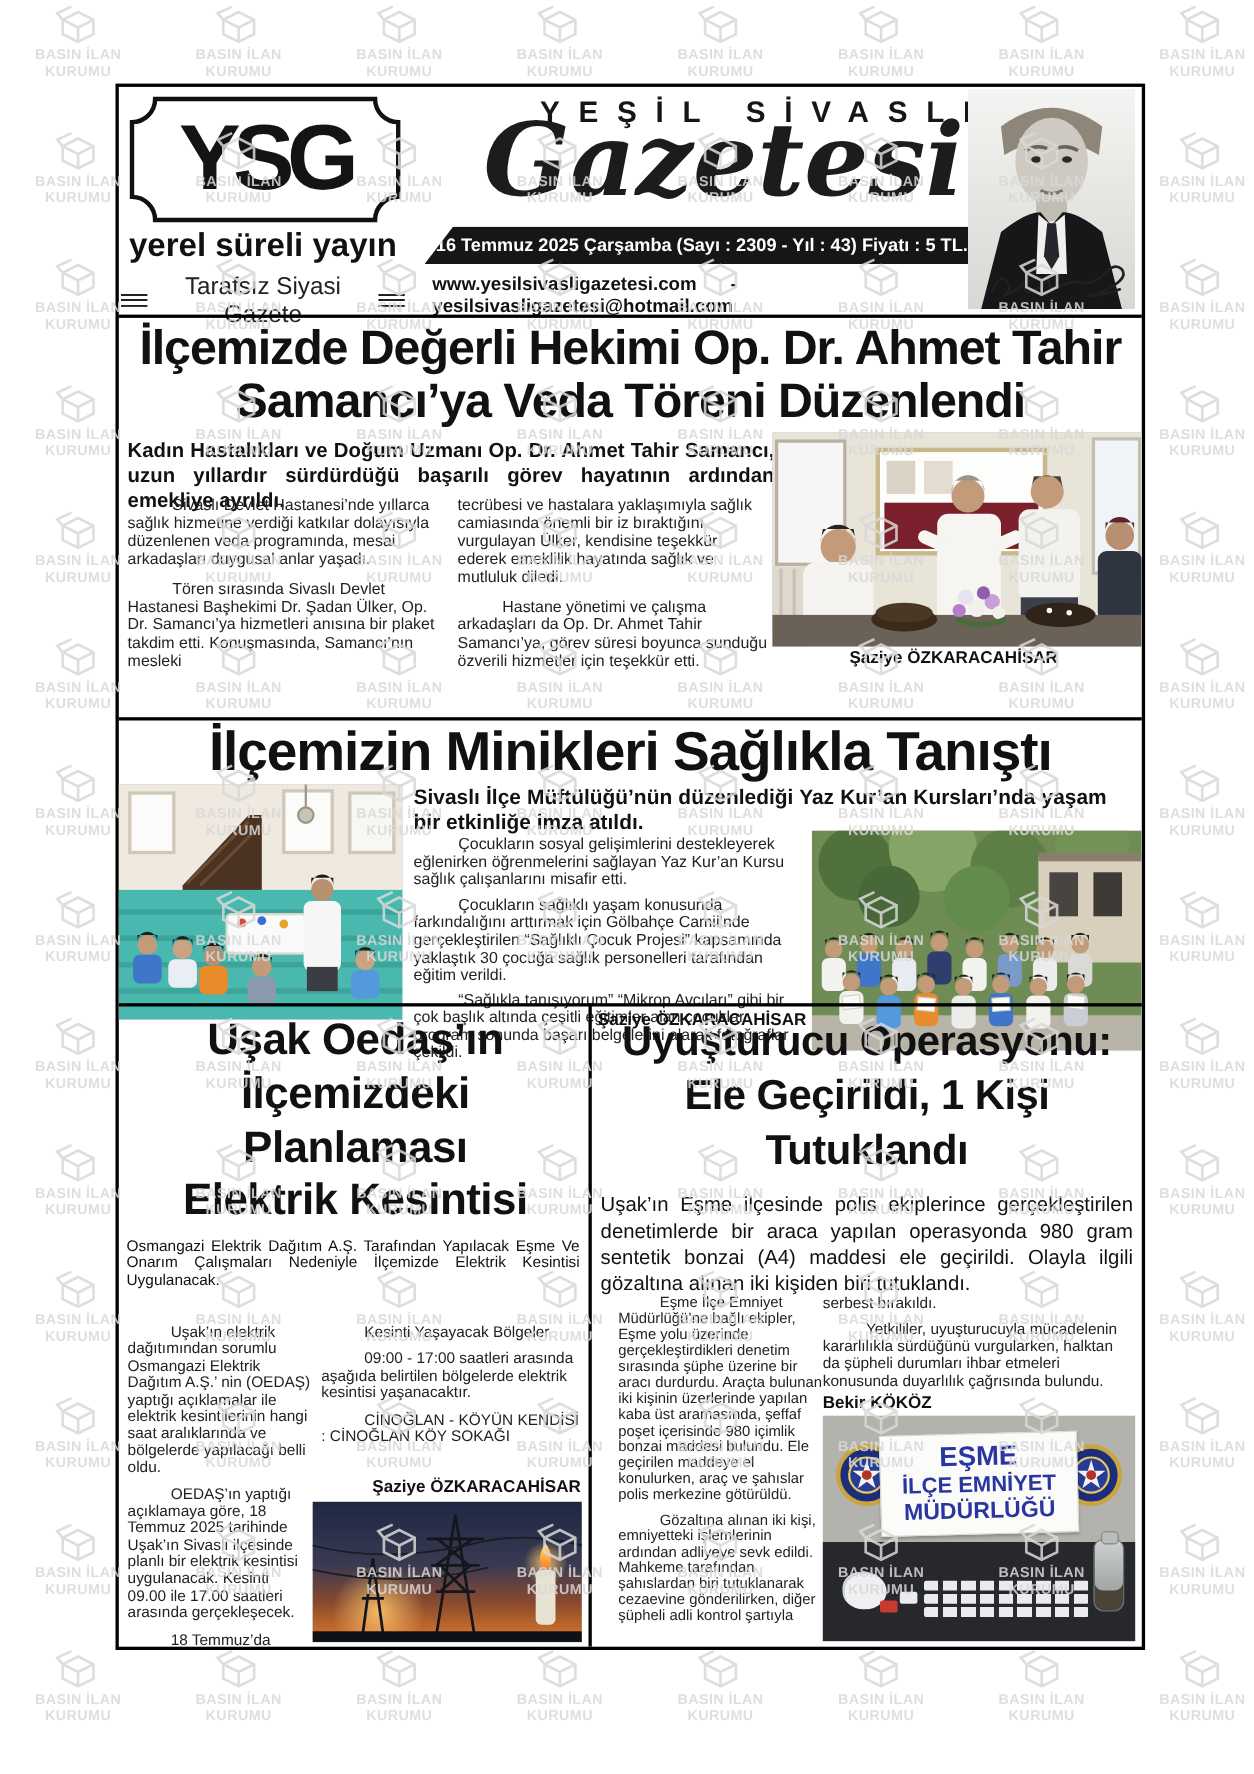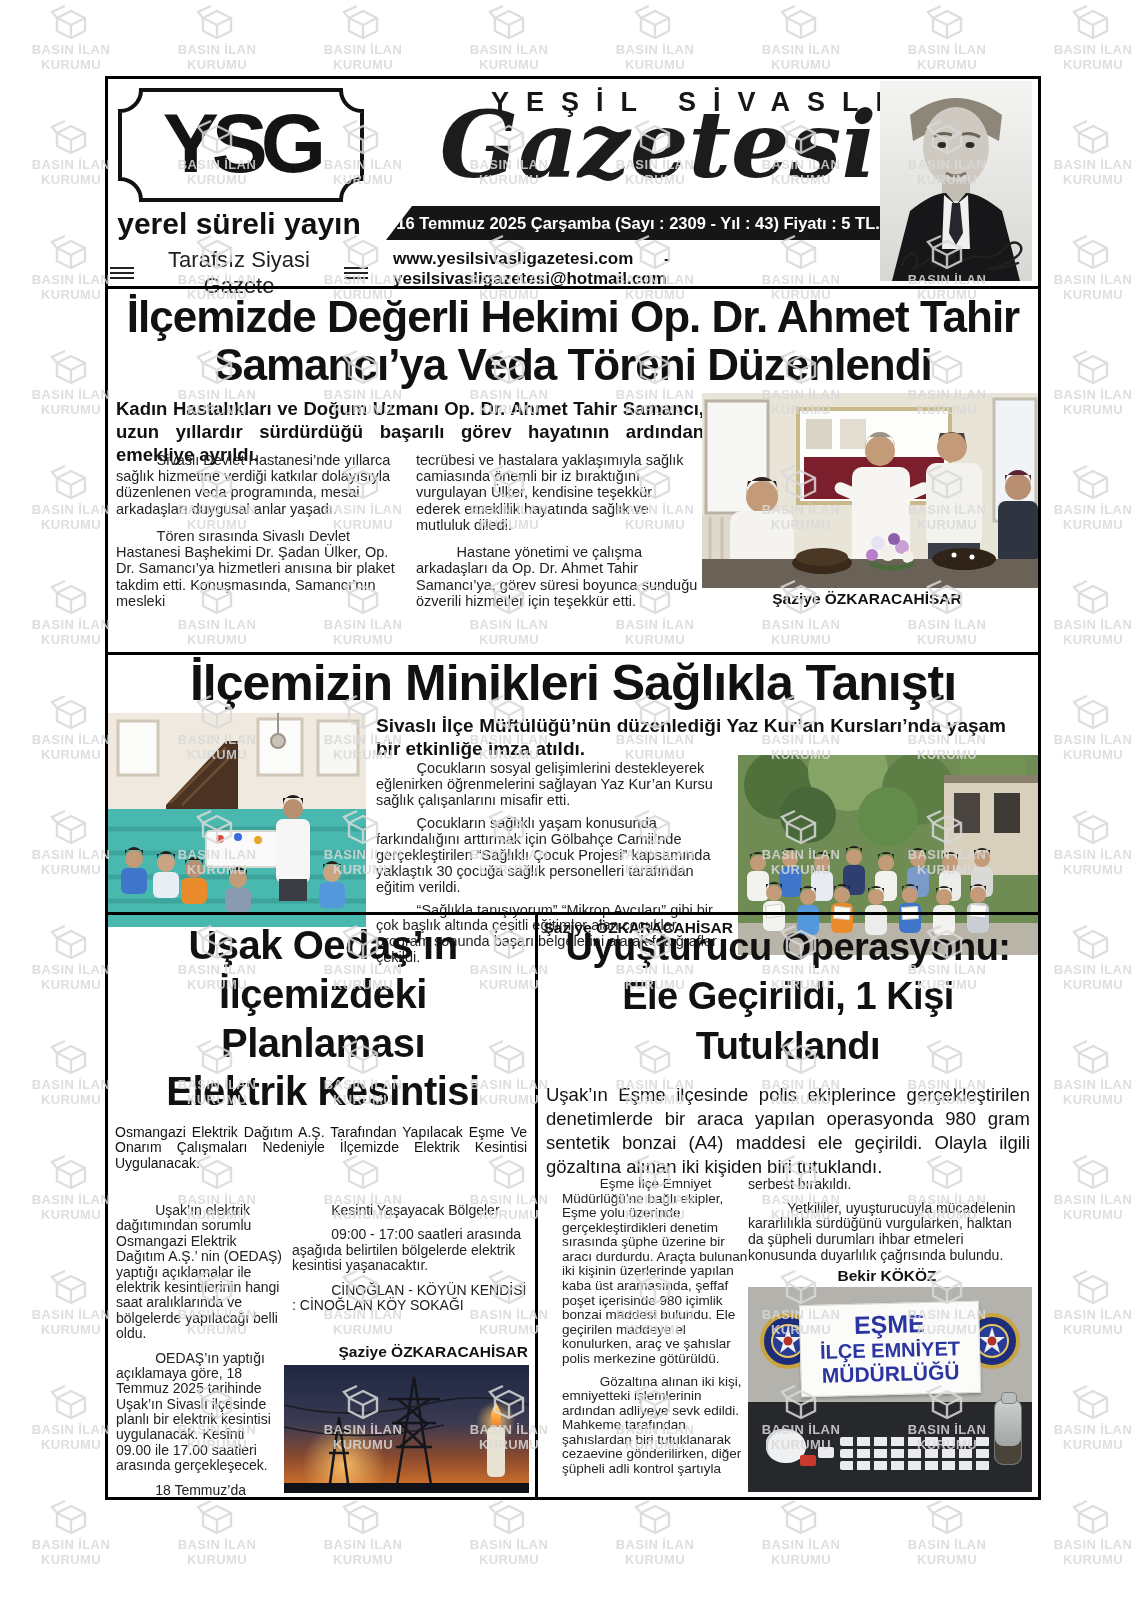--- a/index.html
+++ b/index.html
@@ -74,21 +74,21 @@
   #a3 p{font-size:14px;line-height:1.1;margin-bottom:9px;}
   .b3{position:absolute;left:184px;top:428px;width:236px;text-align:right;}
   .p4{left:176px;top:450px;width:245px;height:128px;}
   #a4 .headline{position:absolute;left:0;top:8px;font-size:38px;line-height:1.3;width:500px;letter-spacing:-0.5px;}
   .lead4{position:absolute;left:8px;top:168px;width:484px;font-size:18.5px;line-height:1.3;
          text-align:justify;color:#111;}
   .a4c1{position:absolute;left:24px;top:262px;width:192px;}
   .a4c1 p{font-size:13.5px;line-height:1.08;margin-bottom:8px;}
   .a4c2{position:absolute;left:210px;top:262px;width:278px;}
   .a4c2 p{font-size:14px;line-height:1.12;margin-bottom:8px;}
-  .b4{position:absolute;left:210px;top:352px;width:278px;text-align:center;}
+  .b4{position:absolute;left:210px;top:352px;width:278px;text-align:left;}
   
   .p5{left:210px;top:372px;width:284px;height:205px;
       background:linear-gradient(#b4b2ad 0 56%,#26282c 56% 100%);}
   .p5-sign{position:absolute;left:52px;top:16px;width:180px;height:92px;background:#fbfbfa;
            transform:rotate(-1.5deg);border:1px solid #d8d8d4;box-shadow:0 2px 3px rgba(0,0,0,.25);
            color:#2a35a0;font-weight:bold;text-align:center;line-height:1.15;padding-top:6px;box-sizing:border-box;}
   .p5-sign .s0{font-size:25px;}
   .p5-sign .s1{font-size:20px;}
   .p5-sign .s2{font-size:21px;}
   .badge{position:absolute;top:24px;}

